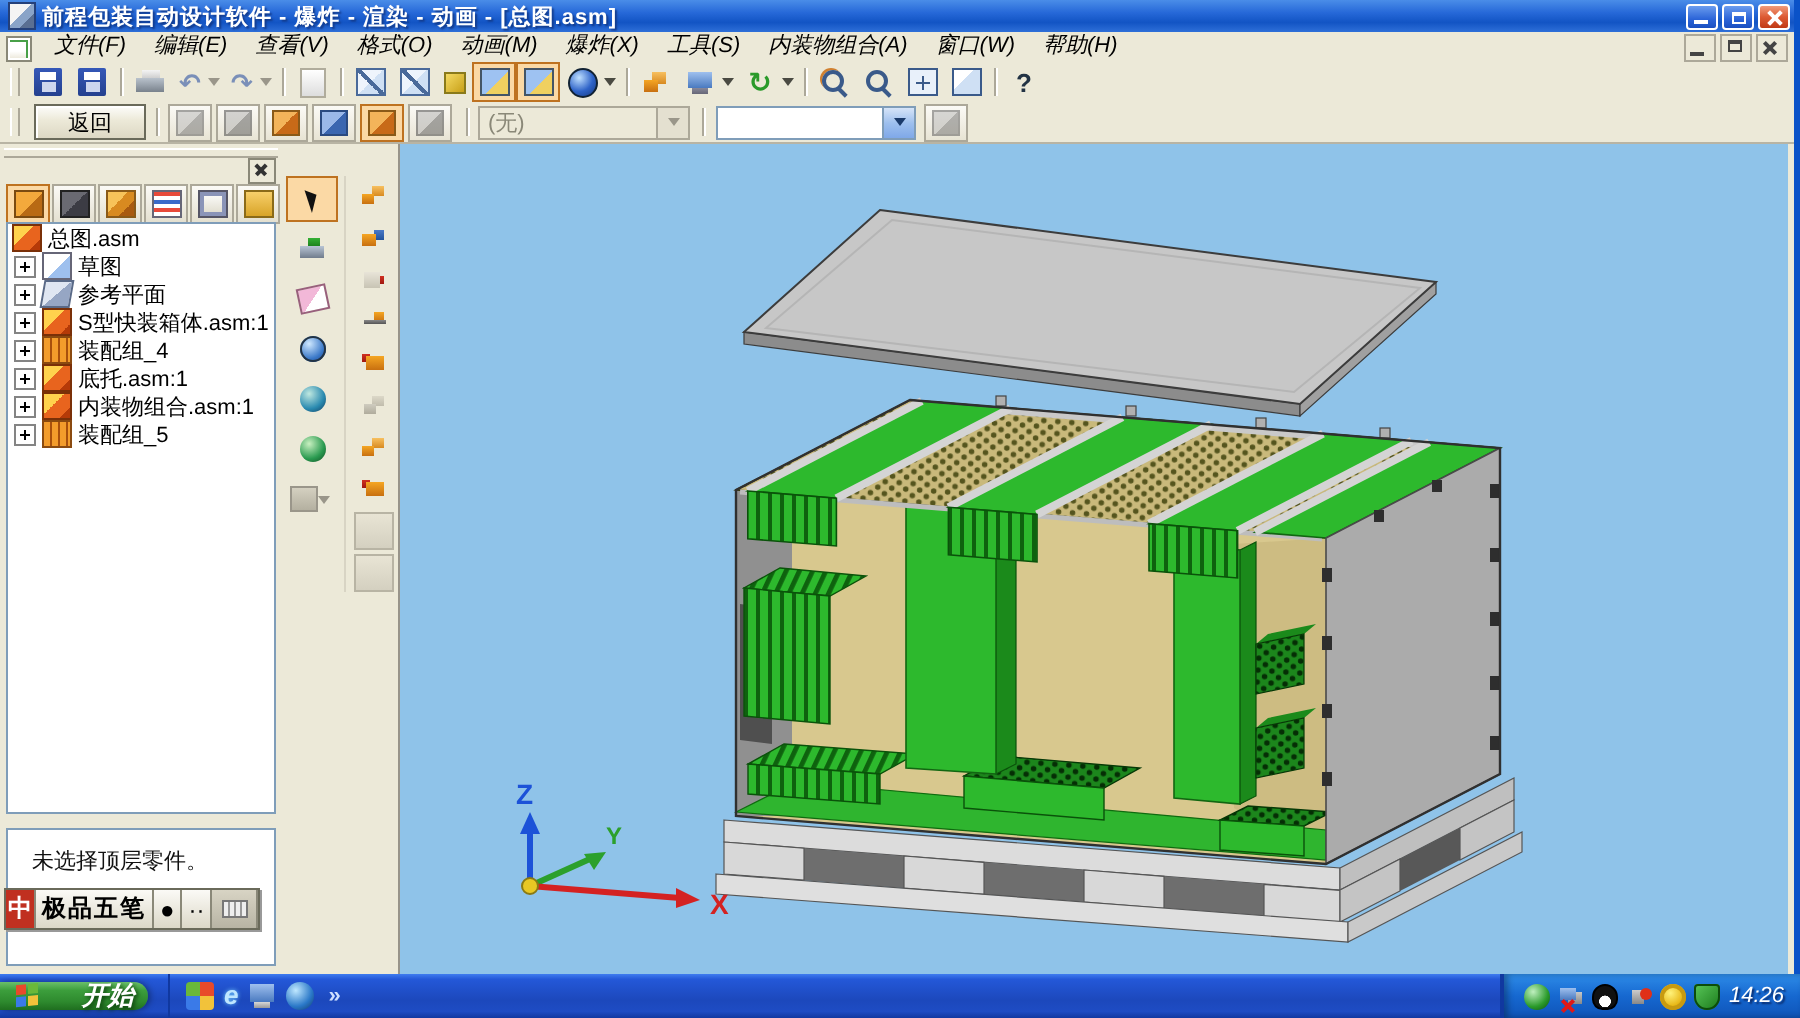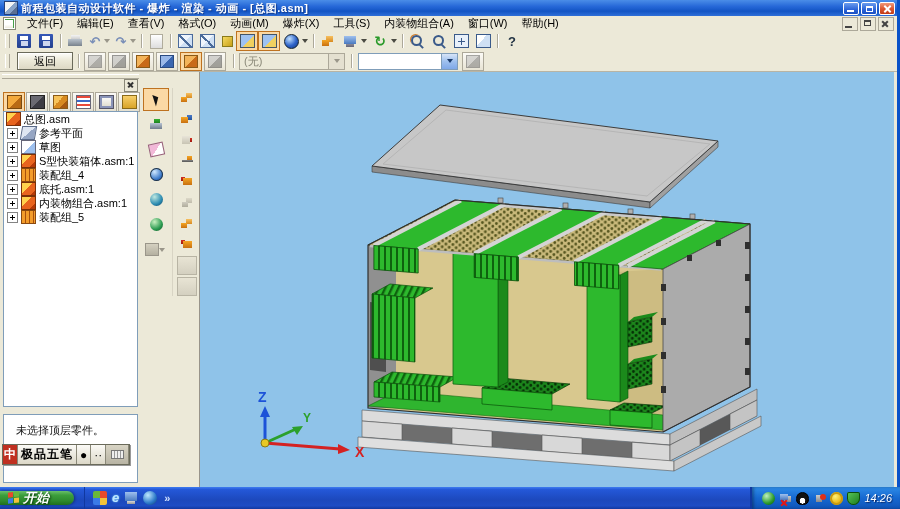--- a/index.html
+++ b/index.html
@@ -20,22 +20,22 @@
   .winbtns{display:flex;gap:2px;margin-left:4px;}
   .wbtn{width:16px;height:13px;border-radius:2px;border:1px solid #fff;box-sizing:border-box;position:relative;
     background:linear-gradient(180deg,#6A9CEE,#2B64D8 60%,#1A4FC0);}
   .wbtn.close{background:linear-gradient(180deg,#F09A7A,#DD5A33 50%,#C03A16);}
   .wbtn .g-min{position:absolute;left:3px;bottom:2px;width:7px;height:2px;background:#fff;}
   .wbtn .g-res{position:absolute;left:4px;top:3px;width:7px;height:6px;border:1px solid #fff;border-top-width:2px;box-sizing:border-box;}
   .wbtn .g-x1,.wbtn .g-x2{position:absolute;left:3px;top:5px;width:9px;height:2px;background:#fff;}
   .wbtn .g-x1{transform:rotate(45deg);} .wbtn .g-x2{transform:rotate(-45deg);}
 
   
-  .menubar{position:absolute;left:0;top:16px;right:0;height:15px;background:#ECE9D8;display:flex;align-items:center;
-    border-bottom:1px solid #D8D4C4;font-size:11px;color:#000;}
+  .menubar{position:absolute;left:0;top:16px;right:0;height:15px;background:#ECE9D8;display:flex;align-items:flex-end;
+    border-bottom:1px solid #D8D4C4;font-size:11px;color:#000;font-style:italic;}
   .mdi-doc{width:11px;height:11px;margin:0 4px 0 3px;background:linear-gradient(180deg,#fff 60%,#e8e4d4);border:1px solid #8a8878;flex:none;
     box-shadow:inset 0 0 0 1px #fff, inset -6px 6px 0 -4px #48a048;}
   .menu-item{padding:1px 7px;white-space:nowrap;cursor:default;}
   .mdi-ctrls{margin-left:auto;display:flex;gap:2px;padding-right:3px;}
   .mbtn{width:14px;height:12px;border:1px solid #ACA899;background:#ECE9D8;position:relative;}
   .mbtn .g-min{position:absolute;left:2px;bottom:2px;width:7px;height:2px;background:#444;}
   .mbtn .g-res{position:absolute;left:3px;top:2px;width:7px;height:6px;border:1px solid #444;border-top-width:2px;box-sizing:border-box;}
   .mbtn .g-x1,.mbtn .g-x2{position:absolute;left:2px;top:5px;width:8px;height:2px;background:#444;}
   .mbtn .g-x1{transform:rotate(45deg);} .mbtn .g-x2{transform:rotate(-45deg);}
 
@@ -168,21 +168,21 @@
   .imebar{position:absolute;left:2px;bottom:22px;height:19px;display:flex;align-items:stretch;background:#E8E4D8;border:1px solid #6a6a5a;box-shadow:1px 1px 0 #999;}
   .imeseg{display:flex;align-items:center;justify-content:center;border-right:1px solid #8a8878;padding:0 3px;font-size:12px;background:linear-gradient(180deg,#FBFAF6,#DCD8C8);}
   .ime-zh{color:#fff;background:#C03020;font-weight:bold;width:14px;padding:0;}
   .ime-name{font-weight:bold;letter-spacing:1px;}
   .ime-kb{width:16px;background:linear-gradient(180deg,#d8d4c4,#b8b4a4);}
   .ime-kb i{width:11px;height:7px;border:1px solid #777;background:repeating-linear-gradient(90deg,#eee 0 2px,#999 2px 3px);}
 
   
   .taskbar{position:absolute;left:0;bottom:0;width:900px;height:22px;
     background:linear-gradient(180deg,#3E7CF0 0%,#2458D8 12%,#1C48BC 60%,#1E4CC4 85%,#1238A0 100%);display:flex;align-items:center;}
-  .startbtn{height:14px;width:74px;flex:none;display:flex;align-items:center;gap:3px;padding-left:8px;box-sizing:border-box;
+  .startbtn{height:14px;width:74px;flex:none;display:flex;align-items:center;gap:21px;padding-left:8px;box-sizing:border-box;
     background:linear-gradient(180deg,#6ABF6A 0%,#3C9E3C 30%,#2E8A2E 70%,#1F6E1F 100%);
     border-radius:0 10px 10px 0;box-shadow:1px 0 3px rgba(0,0,0,.4);}
   .flag{width:12px;height:12px;display:grid;grid-template-columns:5px 5px;grid-template-rows:5px 5px;gap:1px;transform:skewY(-6deg);}
   .flag i:nth-child(1){background:#e84a2a;} .flag i:nth-child(2){background:#6ab83a;}
   .flag i:nth-child(3){background:#3a7ae8;} .flag i:nth-child(4){background:#f2c23a;}
   .start-text{color:#fff;font-size:13px;font-weight:bold;font-style:italic;text-shadow:1px 1px 2px #0a3a0a;}
   .qlaunch{display:flex;align-items:center;gap:5px;margin-left:10px;border-left:1px solid #1038A0;padding-left:8px;height:100%;}
   .ql{width:14px;height:14px;flex:none;}
   .ql-app{background:conic-gradient(#e84a2a 0 25%,#f2c23a 25% 50%,#3a7ae8 50% 75%,#6ab83a 75%);border-radius:2px;}
   .ql-ie{color:#fff;font-size:13px;font-weight:bold;font-style:italic;width:auto;line-height:14px;
@@ -398,27 +398,27 @@
             </span>
         </div>
 
         <div class="eb-tree">
           <div class="trow">
             <span class="tico tico-asm"></span>
             <span>总图.asm</span>
           </div>
           <div class="trow child">
             <span class="expand"></span>
+            <span class="tico tico-sketch"></span>
+            <span>草图</span>
+          </div>
+          <div class="trow child">
+            <span class="expand"></span>
             <span class="tico tico-planes"></span>
             <span>参考平面</span>
-          </div>
-          <div class="trow child">
-            <span class="expand"></span>
-            <span class="tico tico-sketch"></span>
-            <span>草图</span>
           </div>
           <div class="trow child">
             <span class="expand"></span>
             <span class="tico tico-asm"></span>
             <span>S型快装箱体.asm:1</span>
           </div>
           <div class="trow child">
             <span class="expand"></span>
             <span class="tico tico-group"></span>
             <span>装配组_4</span>

